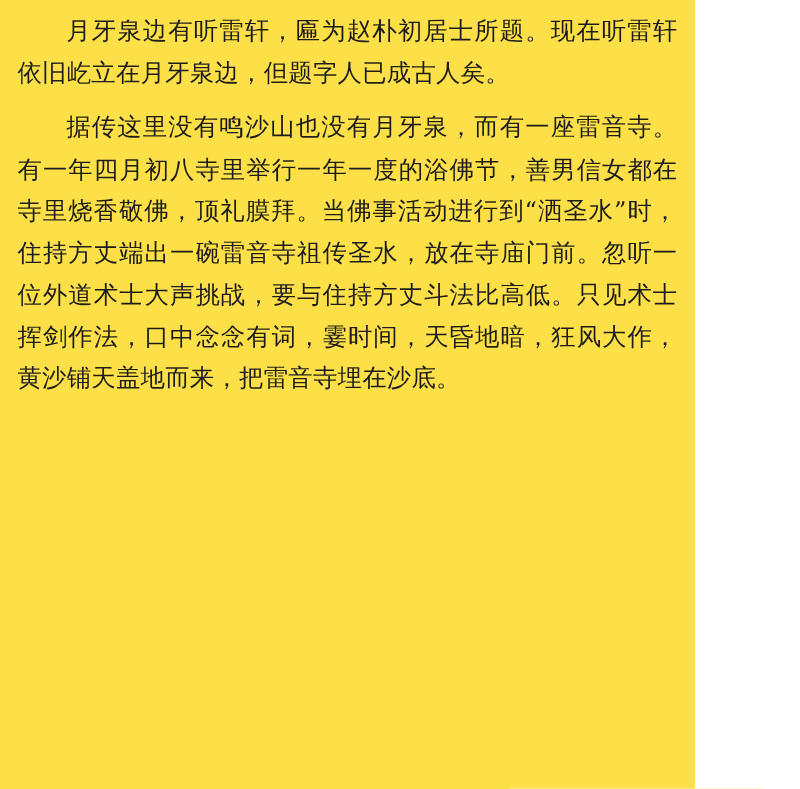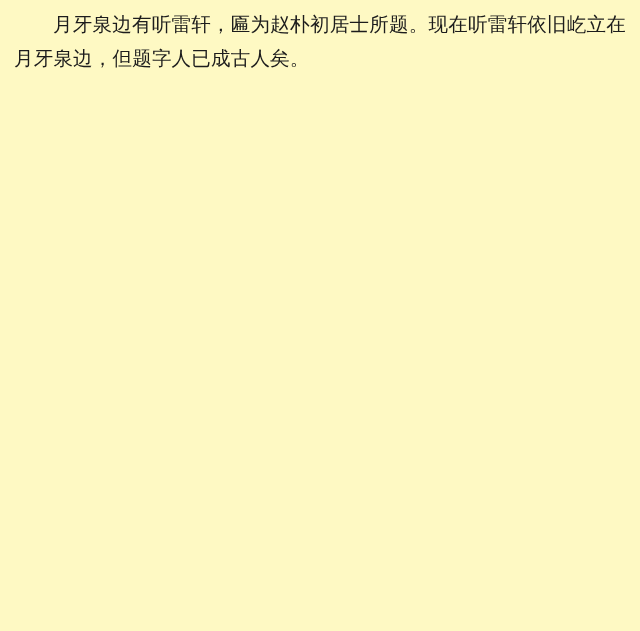--- a/index.html
+++ b/index.html
@@ -8,24 +8,24 @@
   }
   body {
     width: 640px;
     height: 631px;
     background: #ffffff;
     font-family: "DejaVu Serif", "Liberation Serif", serif;
     overflow: hidden;
   }
   #page {
     box-sizing: border-box;
-    width: 640px;
+    width: 556px;
     height: 631px;
     padding: 8px 14px 0 14px;
-    background: #fef9c3;
+    background: #fde047;
   }
   .para {
     margin: 0 0 0 0;
     font-size: 19.5px;
     line-height: 33.5px;
     color: #1c1c1c;
     text-align: justify;
     text-justify: inter-ideograph;
     text-indent: 2em;
     letter-spacing: 0.2px;
@@ -33,13 +33,14 @@
   }
   .para + .para {
     margin-top: 10px;
   }
 </style>
 </head>
 <body>
 
 <div id="page">
   <p class="para">月牙泉边有听雷轩，匾为赵朴初居士所题。现在听雷轩依旧屹立在月牙泉边，但题字人已成古人矣。</p>
+  <p class="para">据传这里没有鸣沙山也没有月牙泉，而有一座雷音寺。有一年四月初八寺里举行一年一度的浴佛节，善男信女都在寺里烧香敬佛，顶礼膜拜。当佛事活动进行到“洒圣水”时，住持方丈端出一碗雷音寺祖传圣水，放在寺庙门前。忽听一位外道术士大声挑战，要与住持方丈斗法比高低。只见术士挥剑作法，口中念念有词，霎时间，天昏地暗，狂风大作，黄沙铺天盖地而来，把雷音寺埋在沙底。</p>
 </div>
 
 </body></html>

